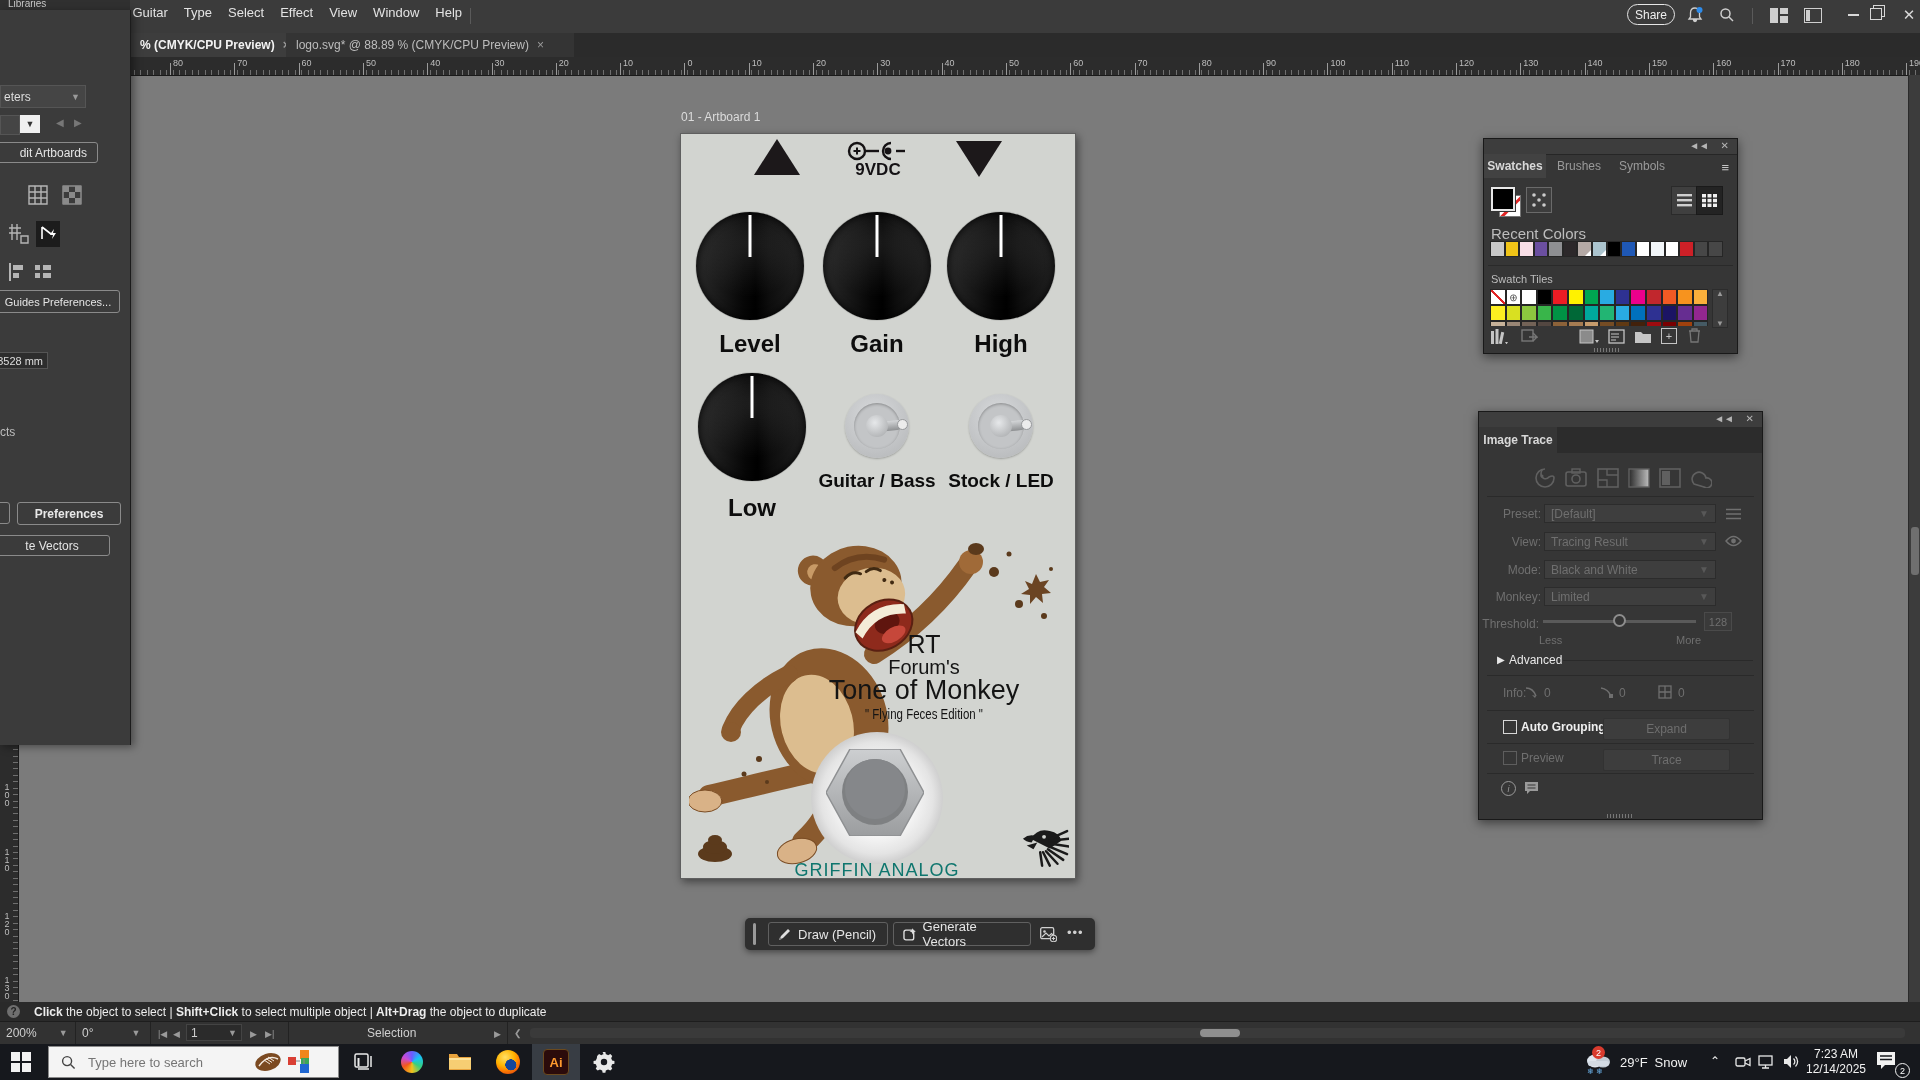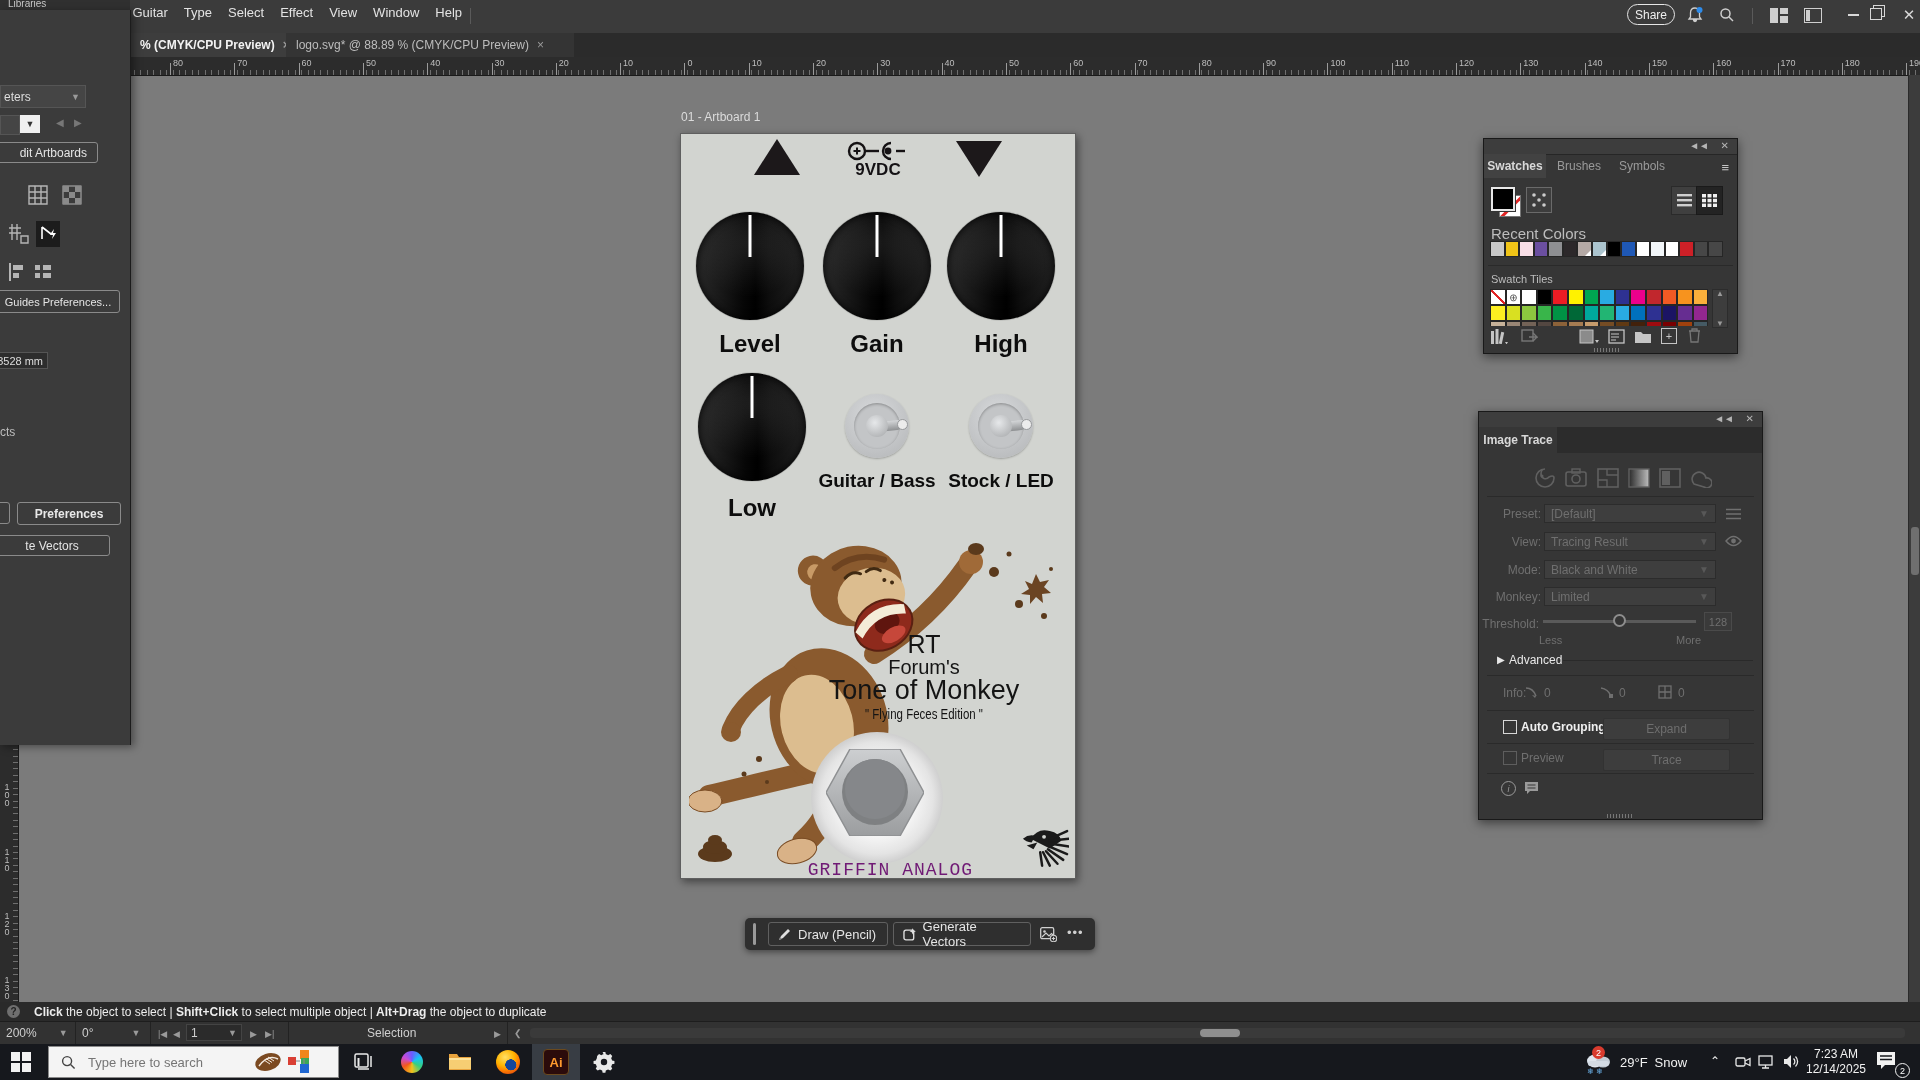--- a/index.html
+++ b/index.html
@@ -49,22 +49,22 @@
   .t-dome{position:absolute;left:21px;top:21px;width:22px;height:22px;border-radius:50%;
     background:radial-gradient(circle at 40% 35%,#e6e8ea,#a4a6a8);}
   .switch-label{position:absolute;width:170px;text-align:center;font-size:19px;font-weight:bold;color:#0d0d0d;}
   #pedal-title{left:845px;top:633px;width:240px;text-align:center;color:#141414;line-height:1.0;}
   #pedal-title .t1{font-size:25px;letter-spacing:0;}
   #pedal-title .t2{font-size:20px;}
   #pedal-title .t3{font-size:27px;}
   #pedal-title .t4{font-size:14px;font-family:"Liberation Sans",sans-serif;transform:scaleX(.82);transform-origin:center;margin-top:3px;}
   #footswitch-outer{left:810px;top:731px;width:132px;height:132px;border-radius:50%;
     background:radial-gradient(circle,#ffffff 0%,#f6f6f6 40%,#e4e4e4 60%,#d0d0d0 70%,rgba(208,210,206,0) 76%);}
-  #brand-text{left:780px;top:859px;width:192px;text-align:right;font-family:Liberation Mono, monospace;
-    font-size:18px;letter-spacing:1px;color:#701a75;}
+  #brand-text{left:780px;top:859px;width:192px;text-align:center;font-family:Liberation Sans, sans-serif;
+    font-size:18px;letter-spacing:1px;color:#0f766e;}
   
   .panel{position:absolute;background:#363636;border:1px solid #191919;box-shadow:0 3px 10px rgba(0,0,0,.5);}
   .panel-head{position:absolute;left:0;top:0;right:0;height:15px;background:#3d3d3d;border-bottom:1px solid #262626;}
   .head-ctl{position:absolute;top:1px;color:#b5b5b5;font-size:10px;}
   .ptab{position:absolute;font-size:12px;color:#d8d8d8;display:flex;align-items:center;justify-content:center;}
   .ptab.inactive{color:#9a9a9a;}
   .sw-cell{width:15.6px;height:16px;box-sizing:border-box;border:1px solid #262626;position:relative;}
   .sw-corner{position:absolute;right:0;bottom:0;width:0;height:0;border-left:6px solid transparent;border-bottom:6px solid #fff;}
   .none-diag{background:linear-gradient(45deg,transparent 44%,#e02424 44%,#e02424 56%,transparent 56%),#fff !important;}
   .reg-mark{display:flex;align-items:center;justify-content:center;font-size:10px;color:#555;background:#fff !important;}

